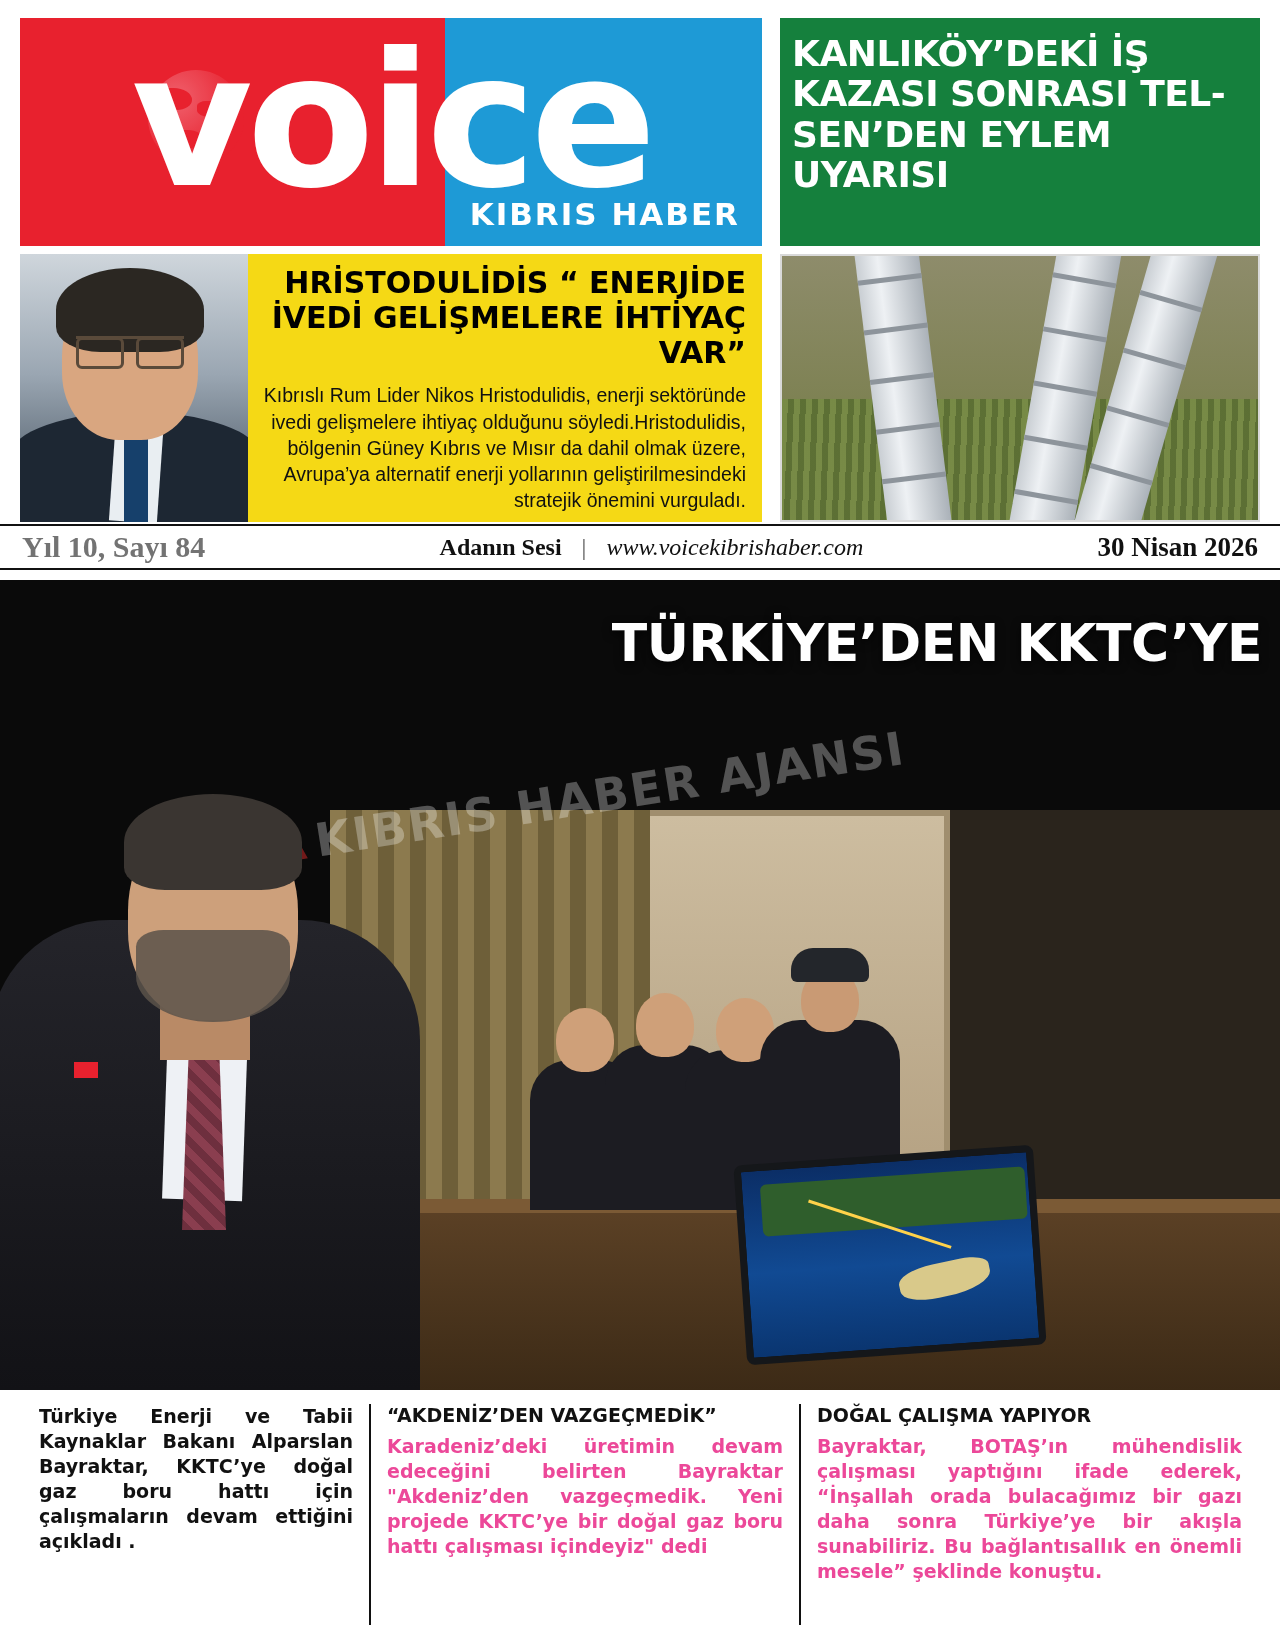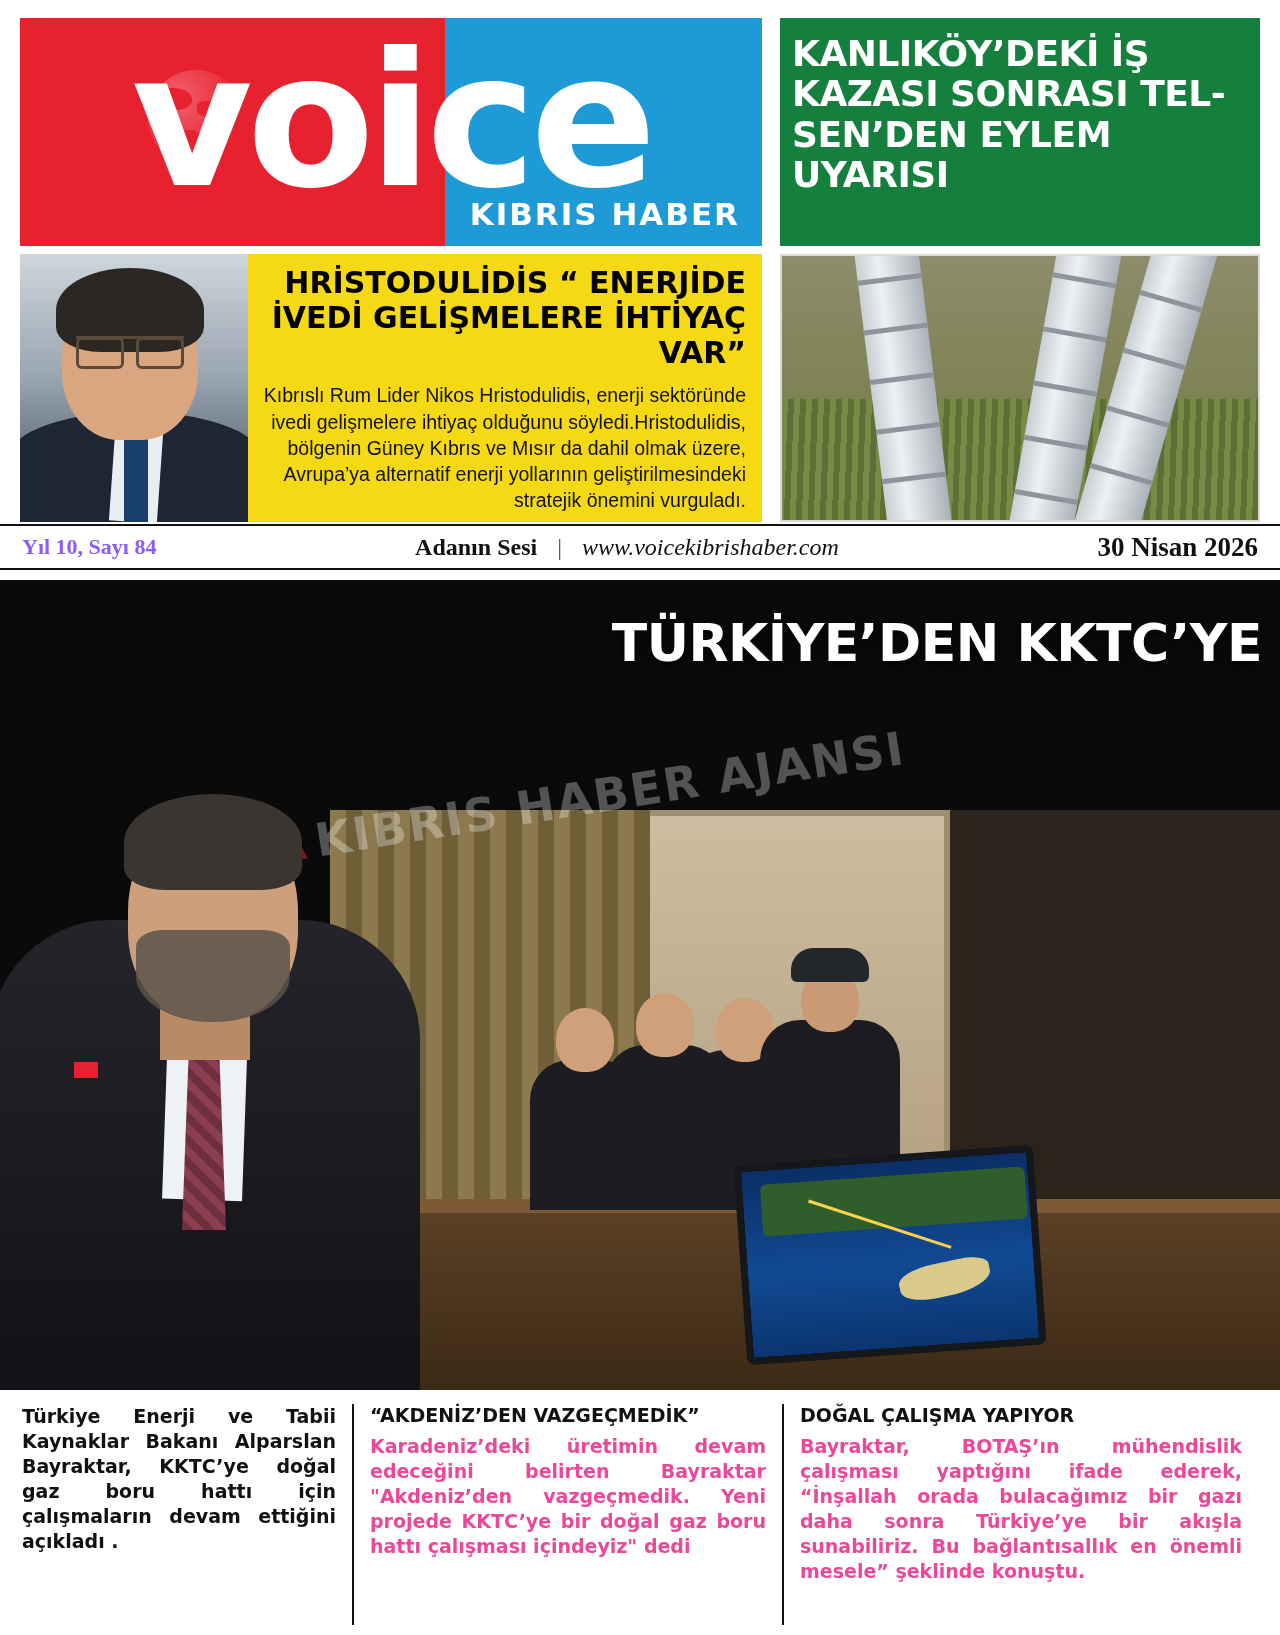--- a/index.html
+++ b/index.html
@@ -243,21 +243,21 @@
     left: 0; bottom: 6px;
     width: 1280px;
     height: 46px;
     display: flex;
     align-items: center;
     padding: 0 22px;
     border-top: 2px solid #111;
     border-bottom: 2px solid #111;
     font-family: "Liberation Serif", serif;
   }
-  .info-left { font-size: 22px; font-weight: bold; color: #8b5cf6; }
+  .info-left { font-size: 30px; font-weight: bold; color: #737373; }
   .info-center {
     flex: 1;
     text-align: center;
     font-size: 24px;
     color: #111;
   }
   .info-center .sep { margin: 0 14px; color: #555; }
   .info-center .site { font-style: italic; }
   .info-center .slogan { font-weight: bold; }
   .info-right { font-size: 27px; font-weight: bold; color: #111; }
@@ -458,21 +458,21 @@
     width: 1280px;
     height: 245px;
     background: #fff;
     display: flex;
     padding: 14px 22px 10px 22px;
     gap: 0;
   }
   .col {
     padding: 0 16px;
   }
-  .col.c1 { width: 330px; padding-left: 0; }
+  .col.c1 { width: 330px; padding-left: 0; margin-left: 17px; }
   .col.c2 { width: 430px; border-left: 2px solid #111; }
   .col.c3 { flex: 1; border-left: 2px solid #111; }
   .col h4 {
     font-family: "DejaVu Sans", sans-serif;
     font-weight: bold;
     font-size: 19px;
     margin-bottom: 8px;
     color: #111;
   }
   .col p {

